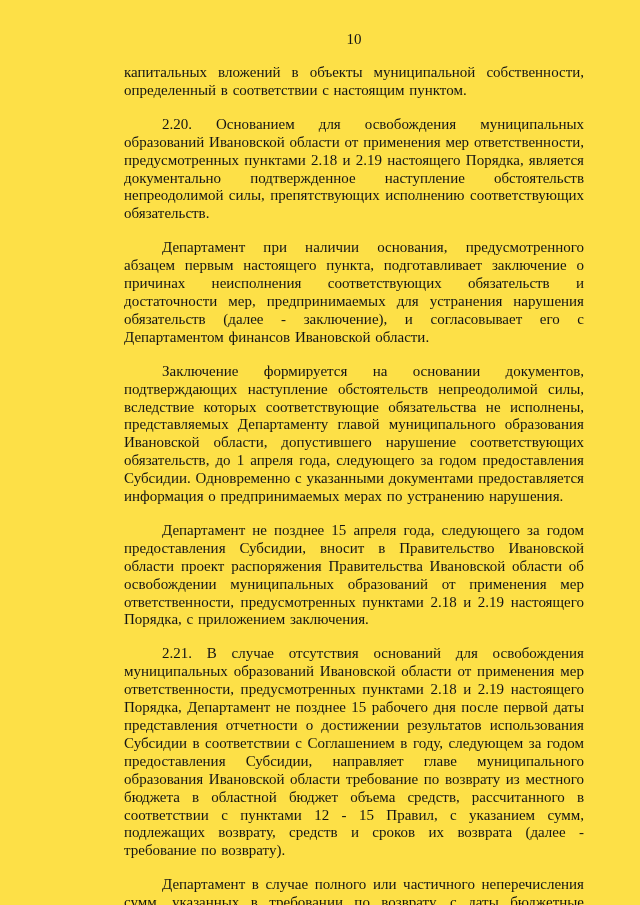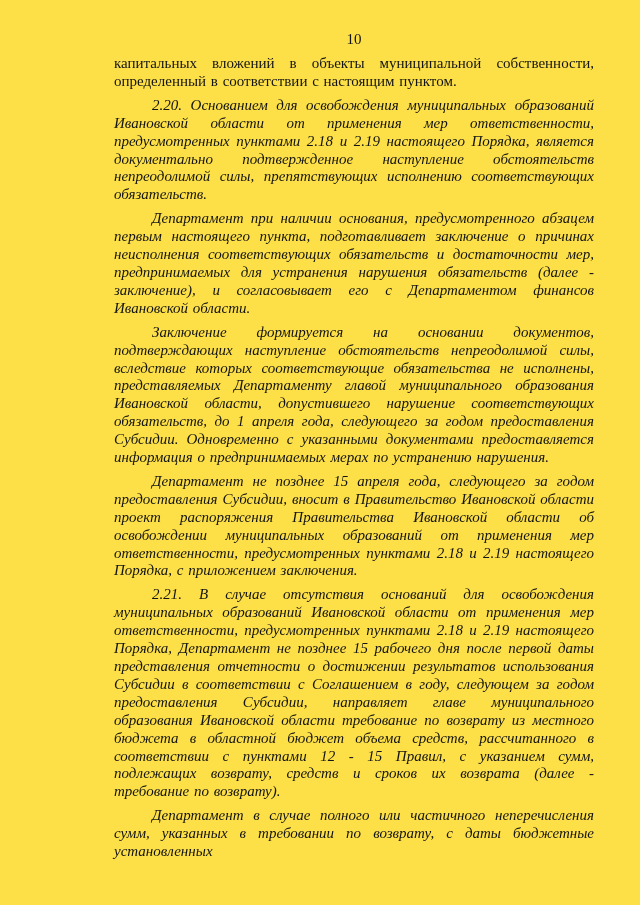--- a/index.html
+++ b/index.html
@@ -18,30 +18,29 @@
     font-family: "Liberation Serif", "DejaVu Serif", serif;
     color: #141414;
   }
   .page-number {
     text-align: center;
     font-size: 15px;
     line-height: 18px;
     margin-bottom: 7px;
   }
   .content p {
-    margin: 6px;
+    margin: 16px;
     font-size: 15px;
     line-height: 17.9px;
     text-align: justify;
     word-spacing: 1px;
     hyphens: none;
   }
   .content p.indent {
     text-indent: 38px;
-    font-style: italic;
   }
 </style>
 </head>
 <body>
 
 <div class="page">
   <div class="page-number">10</div>
 
   <div class="content">
     <p>капитальных вложений в объекты муниципальной собственности, определенный в соответствии с настоящим пунктом.</p>

